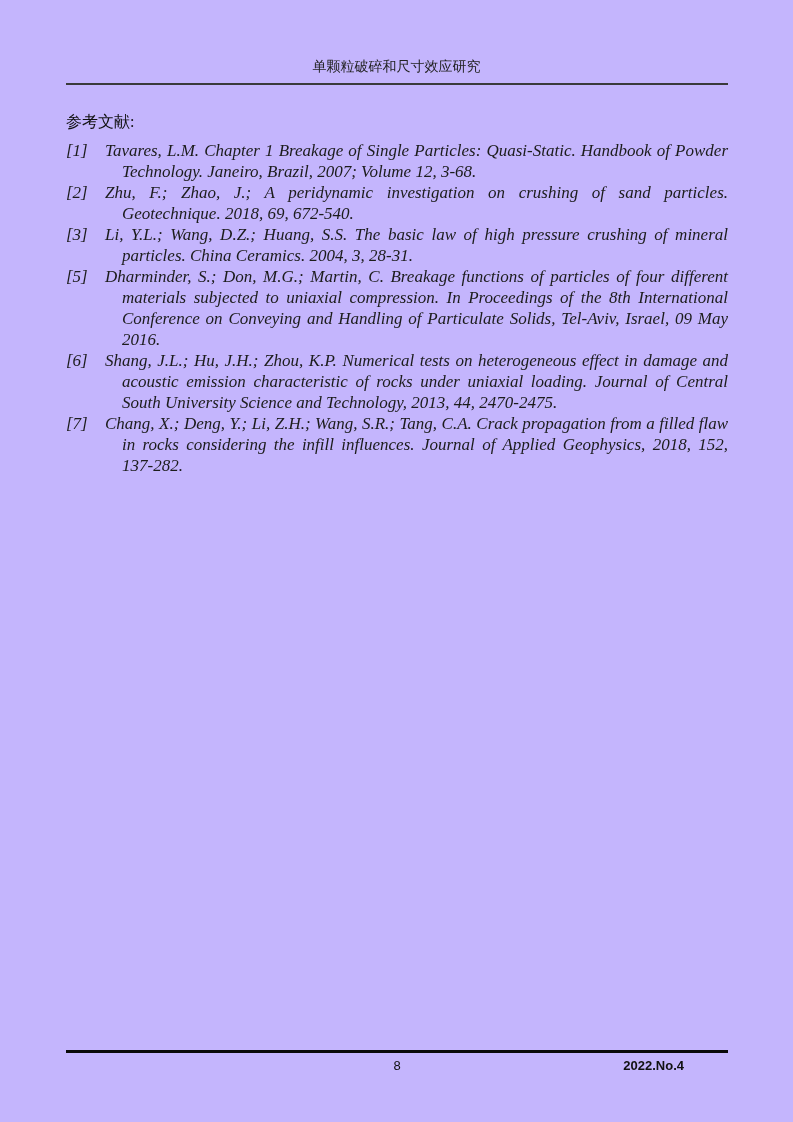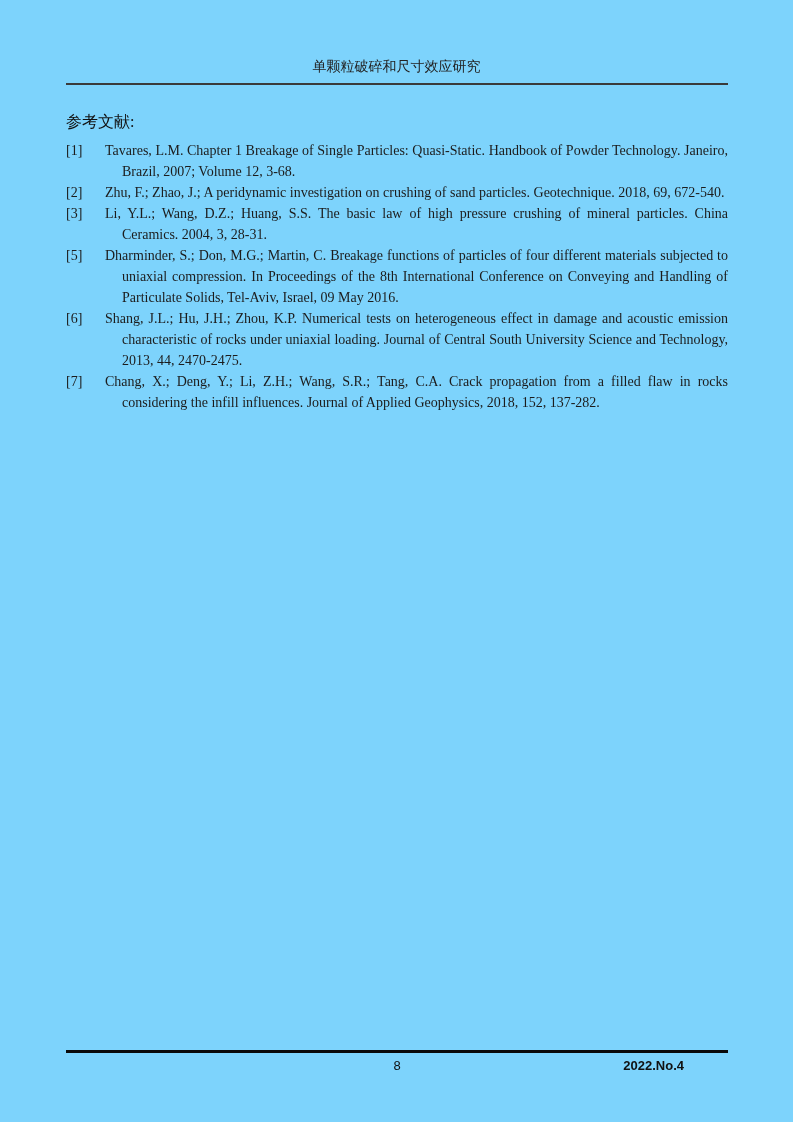--- a/index.html
+++ b/index.html
@@ -4,21 +4,21 @@
 <style>
   html, body {
     margin: 0;
     padding: 0;
     background: #ffffff;
   }
   .page {
     position: relative;
     width: 793px;
     height: 1122px;
-    background: #7dd3fc;
+    background: #c4b5fd;
     font-family: "Liberation Serif", "DejaVu Serif", serif;
     color: #1c1c1c;
     overflow: hidden;
   }
   
   .page-header {
     padding-top: 58px;
     text-align: center;
     font-size: 14px;
     line-height: 18px;
@@ -40,22 +40,23 @@
     font-weight: normal;
     color: #111111;
   }
   .ref-list {
     margin-top: 7px;
   }
   .ref {
     margin: 0 0 0 56px;
     text-indent: -56px;
     text-align: justify;
-    font-size: 14px;
+    font-size: 17px;
     line-height: 21px;
+    font-style: italic;
   }
   .ref-num {
     display: inline-block;
     width: 39px;
     text-indent: 0;
   }
   
   .page-footer {
     position: absolute;
     left: 66px;

